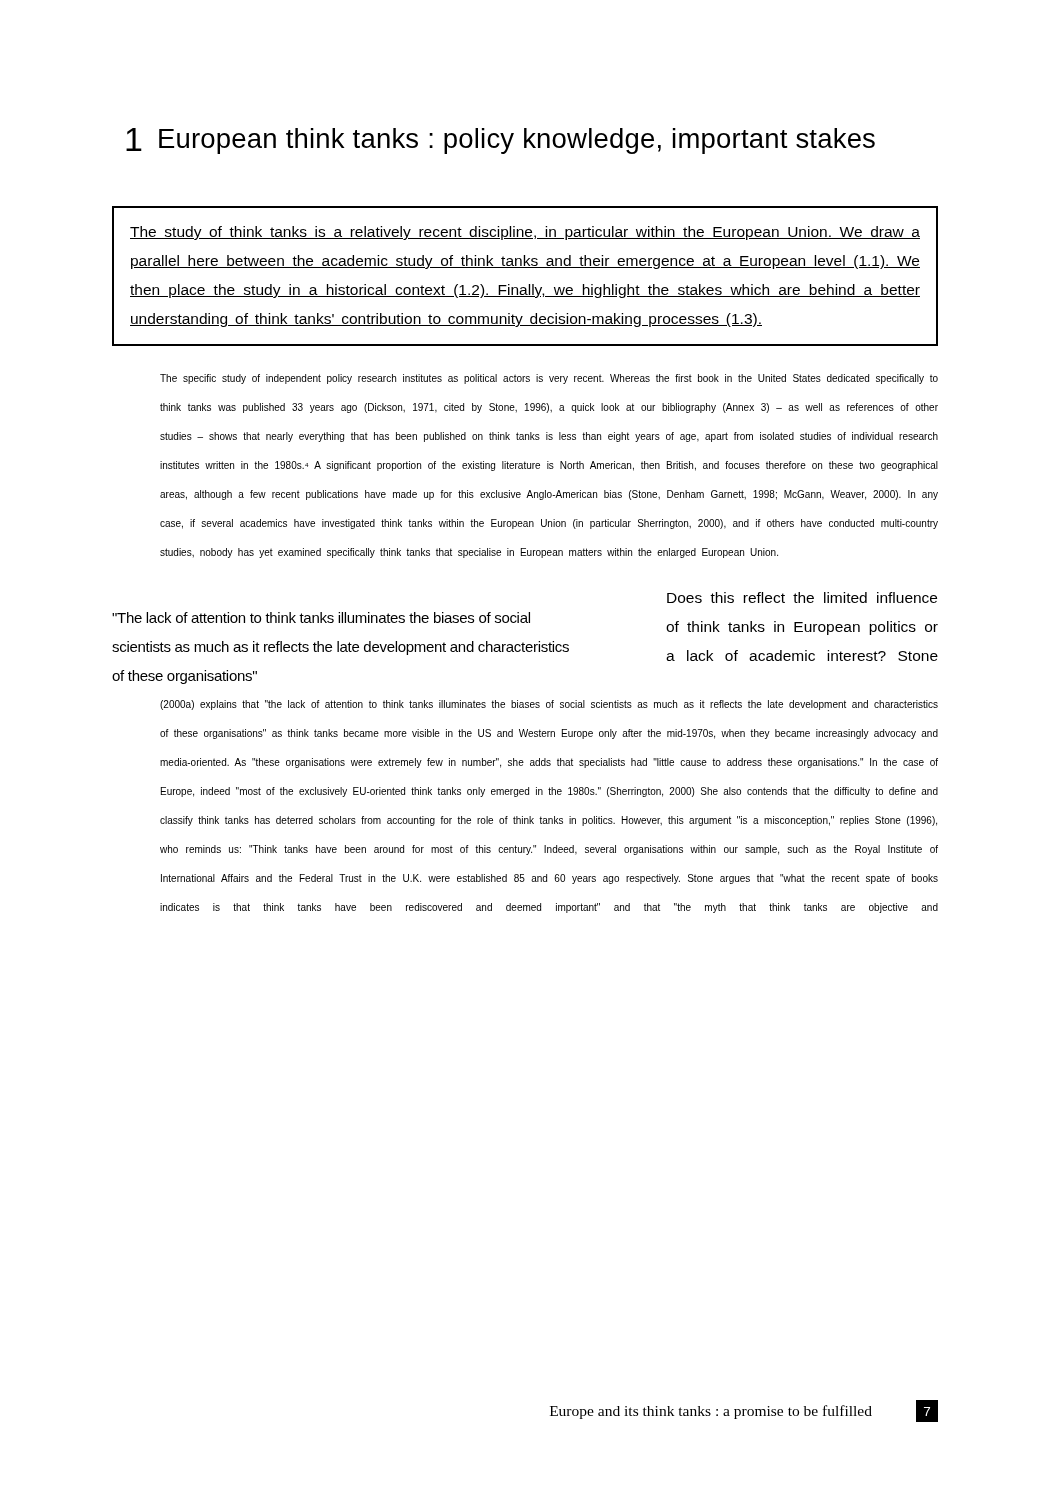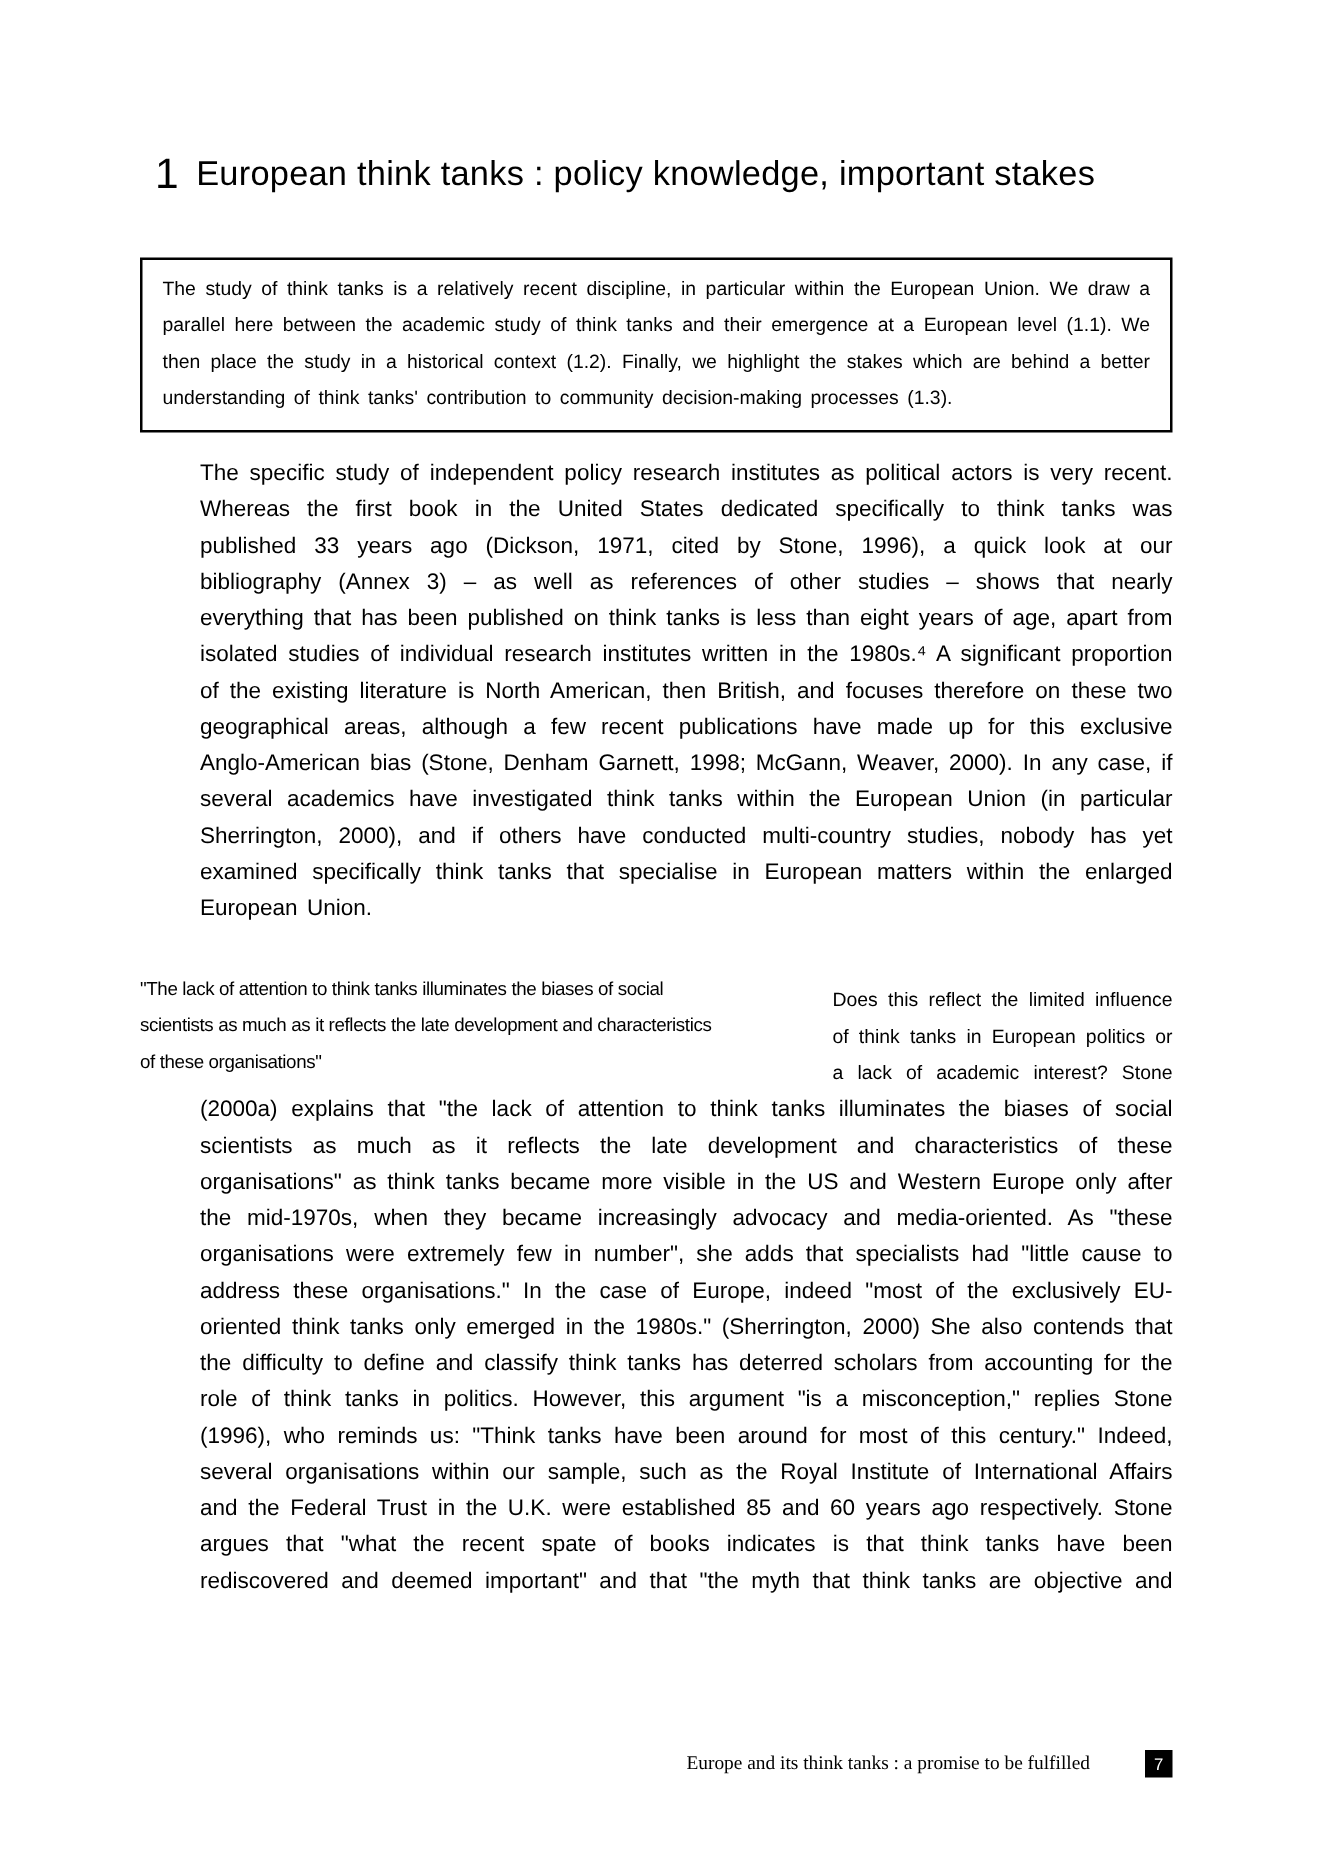--- a/index.html
+++ b/index.html
@@ -42,37 +42,38 @@
     max-width: 742px;
   }
   .abstract-box {
     margin-top: 46px;
     border: 2px solid #000000;
     padding: 9px 16px 11px 16px;
     font-size: 15.5px;
     line-height: 29px;
     text-align: justify;
     word-spacing: 2.5px;
+    text-decoration: underline;
   }
   .section-heading {
     margin-top: 42px;
     margin-left: 8px;
     font-size: 15.5px;
     letter-spacing: 0.4px;
   }
   .section-number {
     margin-right: 10px;
   }
   .section-title {
     font-variant: small-caps;
   }
   .para {
     margin: 0 0 0 48px;
     width: 778px;
-    font-size: 18px;
+    font-size: 10px;
     line-height: 29px;
     text-align: justify;
     word-spacing: 2.5px;
   }
   .para-first {
     margin-top: 18px;
   }
   .para-cont {
     text-align-last: justify;
   }
@@ -91,21 +92,20 @@
     white-space: pre-line;
   }
   .sidetext {
     margin-left: 42px;
     flex: 1;
     font-size: 15.5px;
     line-height: 29px;
     text-align: justify;
     text-align-last: justify;
     word-spacing: 3px;
-    margin-top: 29px;
   }
   .footer {
     position: absolute;
     right: 120px;
     bottom: 75px;
     display: flex;
     align-items: center;
     font-family: "Liberation Serif", serif;
     font-size: 15.5px;
     gap: 34px;

